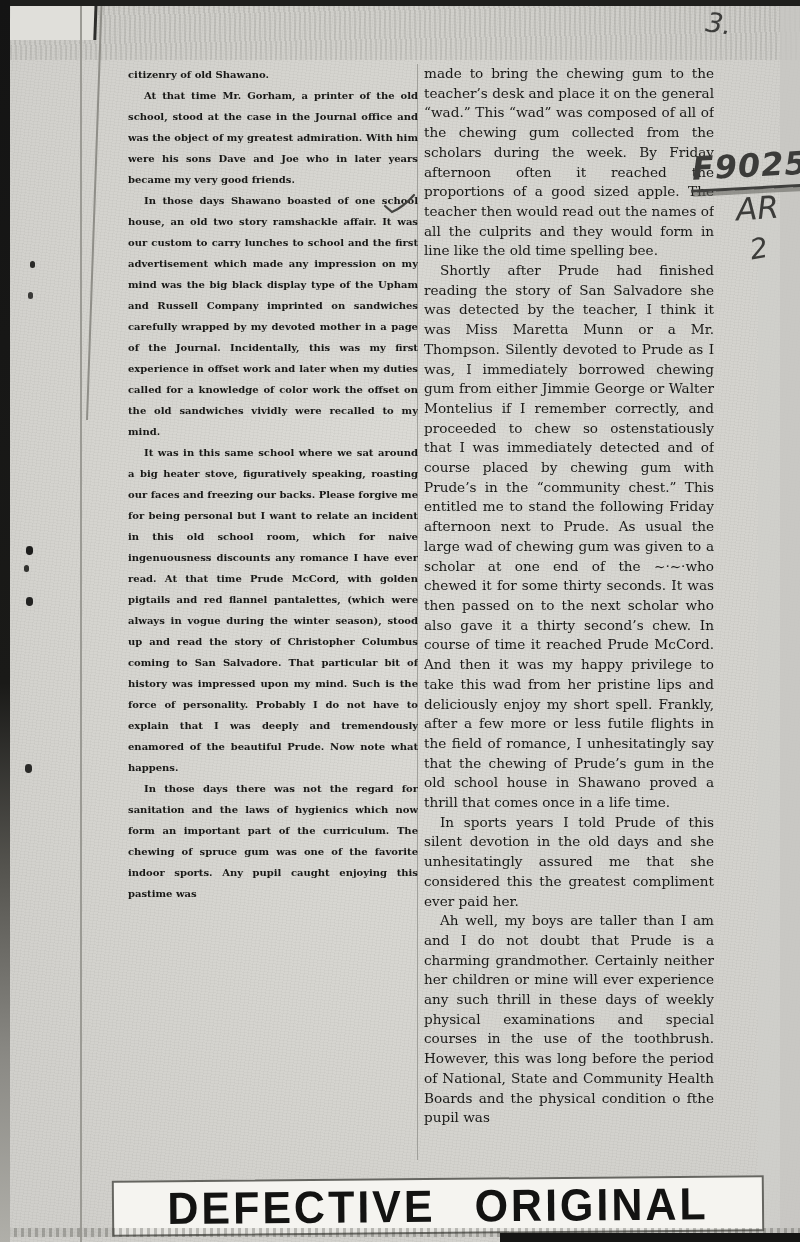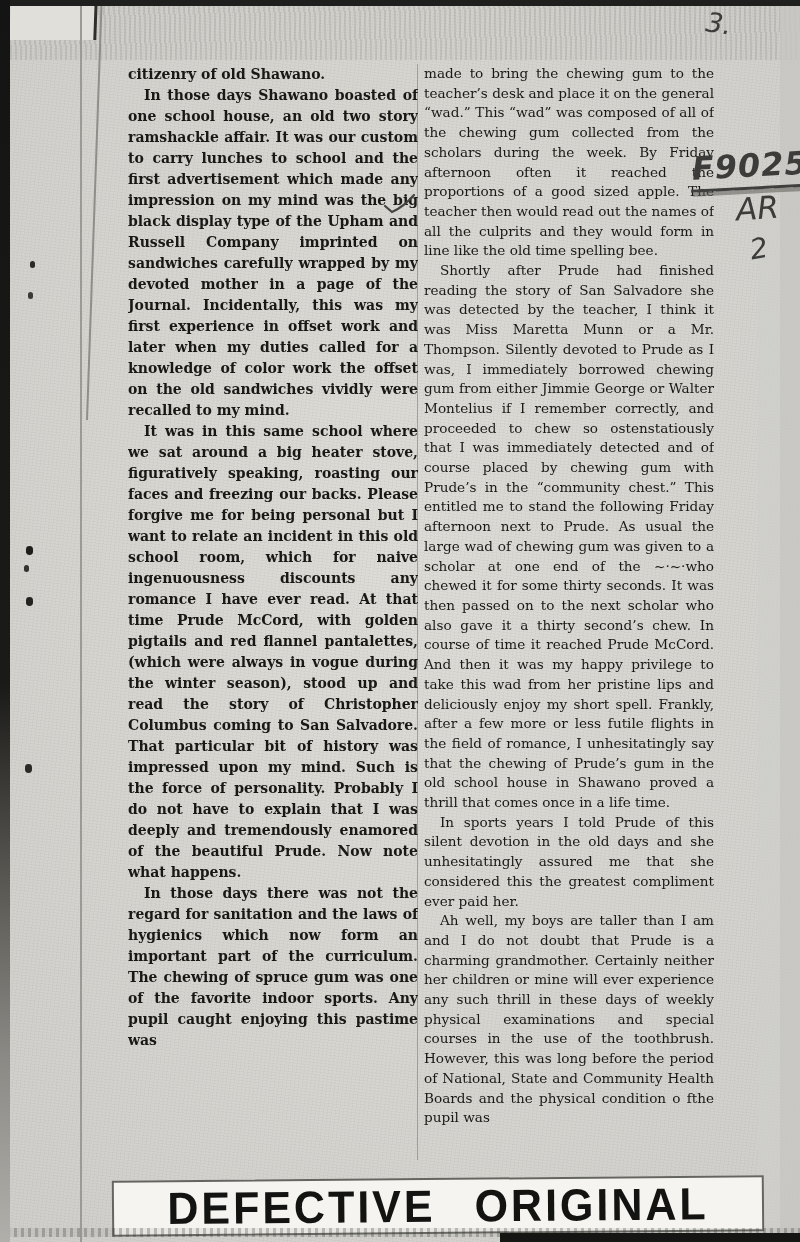--- a/index.html
+++ b/index.html
@@ -25,21 +25,21 @@
   .right-strip{position:absolute;right:0;top:0;width:20px;height:1242px;background:#c7c6c2;opacity:.8;}
   .right-strip2{position:absolute;right:20px;top:205px;width:22px;height:1037px;background:#cfceca;opacity:.7;}
   .speck{position:absolute;left:0;top:0;width:3px;height:5px;border-radius:2px;
     box-shadow:31px 262px 0 1px #2a2a28, 29px 293px 0 1px #3a3a38, 28px 548px 0 2px #1d1d1c,
                25px 566px 0 1px #333330, 28px 599px 0 2px #232322, 27px 766px 0 2px #2a2a28;}
   
   .column{position:absolute;top:64px;width:290px;height:1094px;overflow:hidden;
     color:#181816;text-align:justify;hyphens:auto;-webkit-hyphens:auto;}
   .column p{margin:0;}
   .column p.indent{text-indent:16px;}
-  .col-left{left:128px;font-size:14px;line-height:21px;font-weight:700;}
+  .col-left{left:128px;font-size:10px;line-height:21px;font-weight:700;}
   .col-right{left:424px;font-size:13.6px;line-height:19.7px;font-weight:400;}
   .column-rule{position:absolute;left:417px;top:64px;width:1px;height:1096px;background:#8f8f8a;opacity:.75;}
   
   .hw{position:absolute;color:#3c3c3a;font-family:"DejaVu Sans", sans-serif;font-style:italic;}
   .hw-page-num{left:706px;top:8px;font-size:27px;transform:rotate(8deg);}
   .hw-code{left:690px;top:146px;font-size:32px;font-weight:700;letter-spacing:1px;
     transform:rotate(-3deg);border-bottom:3px solid #3f3f3d;padding:0 6px 2px 2px;
     box-shadow:0 6px 0 -2px rgba(95,95,90,.55);white-space:nowrap;}
   .hw-initials{left:736px;top:190px;font-size:31px;transform:rotate(-4deg);}
   .hw-number{left:750px;top:232px;font-size:28px;transform:rotate(-10deg);}
@@ -64,20 +64,21 @@
   <div class="fold-line-top"></div>
   <div class="fold-line"></div>
   <div class="right-strip"></div>
   <div class="right-strip2"></div>
   <div class="speck"></div>
 
   <div class="column-rule"></div>
 
   <div class="column col-left">
       <p class="">citizenry of old Shawano.</p>
+      <p class="indent">At that time Mr. Gorham, a printer of the old school, stood at the case in the Journal office and was the object of my greatest admiration. With him were his sons Dave and Joe who in later years became my very good friends.</p>
       <p class="indent">In those days Shawano boasted of one school house, an old two story ramshackle affair. It was our custom to carry lunches to school and the first advertisement which made any impression on my mind was the big black display type of the Upham and Russell Company imprinted on sandwiches carefully wrapped by my devoted mother in a page of the Journal. Incidentally, this was my first experience in offset work and later when my duties called for a knowledge of color work the offset on the old sandwiches vividly were recalled to my mind.</p>
       <p class="indent">It was in this same school where we sat around a big heater stove, figuratively speaking, roasting our faces and freezing our backs. Please forgive me for being personal but I want to relate an incident in this old school room, which for naive ingenuousness discounts any romance I have ever read. At that time Prude McCord, with golden pigtails and red flannel pantalettes, (which were always in vogue during the winter season), stood up and read the story of Christopher Columbus coming to San Salvadore. That particular bit of history was impressed upon my mind. Such is the force of personality. Probably I do not have to explain that I was deeply and tremendously enamored of the beautiful Prude. Now note what happens.</p>
       <p class="indent">In those days there was not the regard for sanitation and the laws of hygienics which now form an important part of the curriculum. The chewing of spruce gum was one of the favorite indoor sports. Any pupil caught enjoying this pastime was</p>
     </div>
 
   <div class="column col-right">
       <p class="">made to bring the chewing gum to the teacher’s desk and place it on the general “wad.” This “wad” was composed of all of the chewing gum collected from the scholars during the week. By Friday afternoon often it reached the proportions of a good sized apple. The teacher then would read out the names of all the culprits and they would form in line like the old time spelling bee.</p>
       <p class="indent">Shortly after Prude had finished reading the story of San Salvadore she was detected by the teacher, I think it was Miss Maretta Munn or a Mr. Thompson. Silently devoted to Prude as I was, I immediately borrowed chewing gum from either Jimmie George or Walter Montelius if I remember correctly, and proceeded to chew so ostenstatiously that I was immediately detected and of course placed by chewing gum with Prude’s in the “community chest.” This entitled me to stand the following Friday afternoon next to Prude. As usual the large wad of chewing gum was given to a scholar at one end of the ~·~·who chewed it for some thirty seconds. It was then passed on to the next scholar who also gave it a thirty second’s chew. In course of time it reached Prude McCord. And then it was my happy privilege to take this wad from her pristine lips and deliciously enjoy my short spell. Frankly, after a few more or less futile flights in the field of romance, I unhesitatingly say that the chewing of Prude’s gum in the old school house in Shawano proved a thrill that comes once in a life time.</p>
       <p class="indent">In sports years I told Prude of this silent devotion in the old days and she unhesitatingly assured me that she considered this the greatest compliment ever paid her.</p>
       <p class="indent">Ah well, my boys are taller than I am and I do not doubt that Prude is a charming grandmother. Certainly neither her children or mine will ever experience any such thrill in these days of weekly physical examinations and special courses in the use of the toothbrush. However, this was long before the period of National, State and Community Health Boards and the physical condition o fthe pupil was</p>

